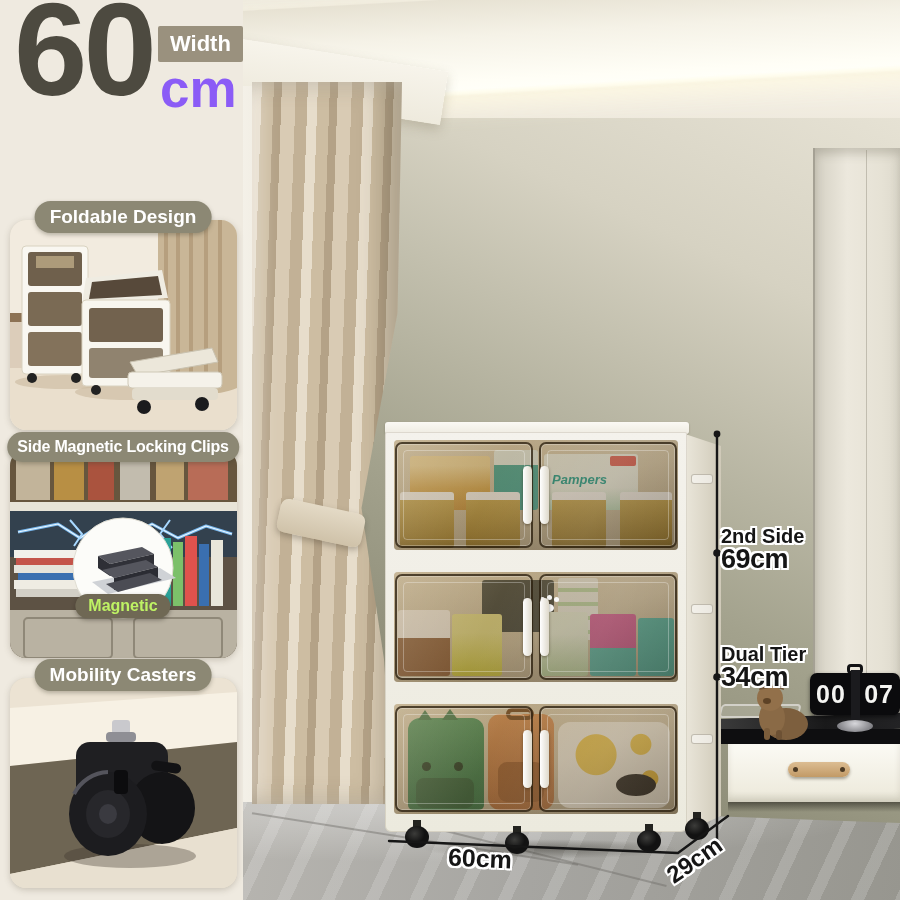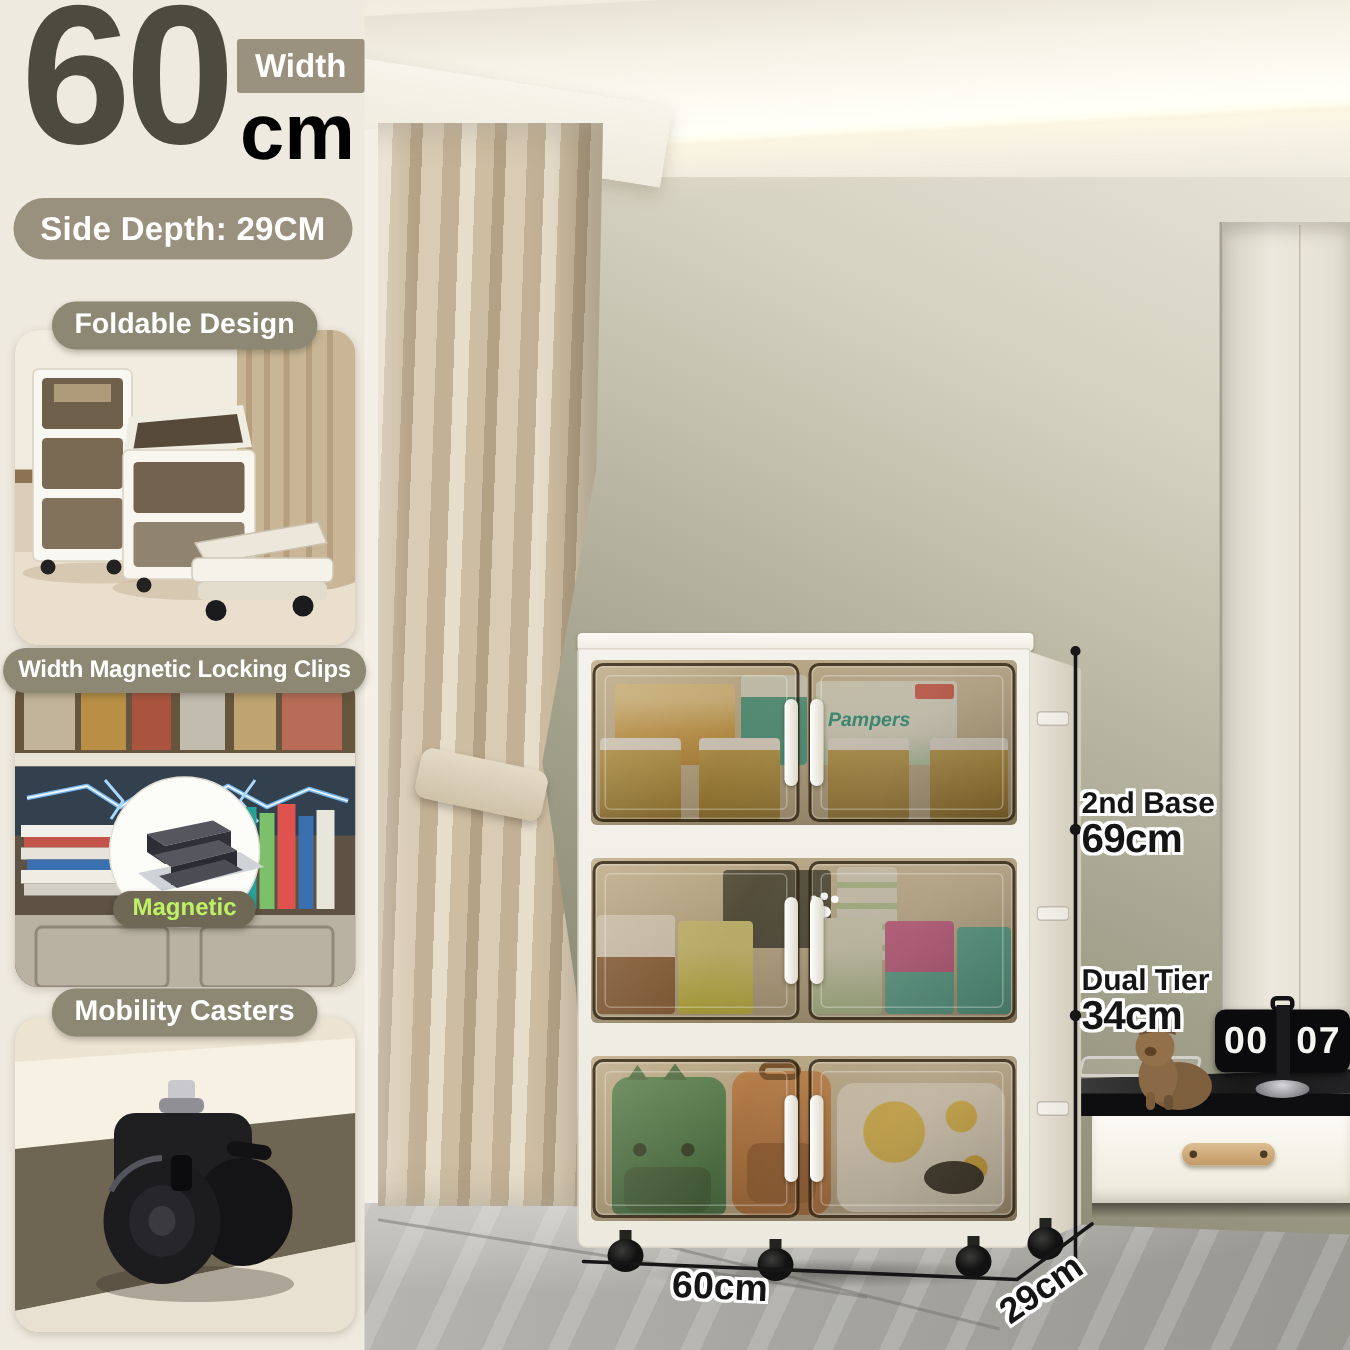--- a/index.html
+++ b/index.html
@@ -158,21 +158,21 @@
   .dim-label .name{font-size:20px;display:block;}
   .dim-label .val{font-size:27px;display:block;letter-spacing:-0.5px;}
   .dim-w{font-size:25px;transform:rotate(2.5deg);}
   .dim-d{font-size:24px;transform:rotate(-35deg);}
 
   
   .sidebar{position:absolute;left:0;top:0;width:243px;height:900px;background:#EFEAE0;z-index:10;padding-left:13px;}
   .size-num{position:absolute;left:14px;top:-16px;font-size:132px;font-weight:700;color:#4D4A40;line-height:1;letter-spacing:-4px;}
   .width-badge{position:absolute;left:158px;top:26px;background:#9A917E;color:#fff;font-weight:800;
     font-size:22px;padding:5px 12px;border-radius:2px;}
-  .cm-label{position:absolute;left:160px;top:62px;font-size:53px;font-weight:700;color:#000000;line-height:1;}
+  .cm-label{position:absolute;left:160px;top:62px;font-size:53px;font-weight:700;color:#8b5cf6;line-height:1;}
   .depth-pill{position:absolute;left:9px;top:132px;width:226px;height:41px;border-radius:22px;background:#99917E;
     color:#fff;font-weight:800;font-size:22px;display:flex;align-items:center;justify-content:center;letter-spacing:.2px;}
   .card{position:absolute;left:10px;width:227px;border-radius:16px;overflow:hidden;background:#d8d2c4;
     box-shadow:0 2px 6px rgba(90,80,60,.25);}
   .c1{top:220px;height:210px;} .c2{top:450px;height:208px;} .c3{top:678px;height:210px;}
   .card svg{display:block;width:100%;height:100%;}
   .feature-pill{position:absolute;left:123px;transform:translateX(-50%);z-index:12;background:#8C8874;color:#fff;
     font-weight:800;white-space:nowrap;border-radius:19px;padding:5px 15px;font-size:19px;
     box-shadow:0 2px 4px rgba(70,65,50,.35);}
   .fp1{top:201px;} .fp2{top:432px;font-size:16px;letter-spacing:-0.2px;padding:6px 10px;} .fp3{top:659px;}
@@ -316,36 +316,35 @@
     <svg class="dims-svg" viewBox="0 0 900 900">
       <line x1="717" y1="432" x2="717" y2="848" stroke="#161616" stroke-width="2.4"></line>
       <circle cx="717" cy="434" r="3.4" fill="#161616"></circle>
       <circle cx="717" cy="553" r="3.8" fill="#161616"></circle>
       <circle cx="717" cy="677" r="3.8" fill="#161616"></circle>
       <circle cx="717" cy="846" r="3.4" fill="#161616"></circle>
       <polyline points="389,841 678,853 728,816" fill="none" stroke="#161616" stroke-width="2.4" stroke-linecap="round" stroke-linejoin="round"></polyline>
     </svg>
 
     <div class="dim-label" style="left:721px;top:526px">
-      <span class="name">2nd Base</span>
+      <span class="name">2nd Side</span>
       <span class="val">69cm</span>
     </div>
     <div class="dim-label" style="left:721px;top:644px">
       <span class="name">Dual Tier</span>
       <span class="val">34cm</span>
     </div>
     <div class="dim-label dim-w" style="left:448px;top:846px">60cm</div>
     <div class="dim-label dim-d" style="left:664px;top:848px">29cm</div>
   </div>
 
   <div class="sidebar">
     <div class="size-num">60</div>
     <div class="width-badge">Width</div>
     <div class="cm-label">cm</div>
-    <div class="depth-pill">Side Depth: 29CM</div>
 
     <div class="card c1">
       <svg viewBox="0 0 227 210">
         <rect width="227" height="210" fill="#f2ebdf"></rect>
         <rect y="148" width="227" height="62" fill="#eadfcd"></rect>
         <rect y="93" width="92" height="9" fill="#8d7254"></rect>
         <rect y="102" width="92" height="46" fill="#b59575" opacity="0.35"></rect>
         <path d="M148,0 h79 v168 c-24,10 -58,8 -79,-6 z" fill="#c9b697"></path>
         <path d="M156,0 v162 M168,0 v166 M181,0 v168 M196,0 v166 M210,0 v162" stroke="#a78d6a" stroke-width="4" opacity="0.55"></path>
         <ellipse cx="55" cy="162" rx="50" ry="7" fill="#c9b99f" opacity="0.6"></ellipse>
@@ -445,18 +444,18 @@
           <ellipse cx="98" cy="136" rx="39" ry="42" fill="#1c1c1f"></ellipse>
           <ellipse cx="98" cy="136" rx="22" ry="24" fill="#27272b"></ellipse>
           <ellipse cx="98" cy="136" rx="9" ry="10" fill="#3a3a40"></ellipse>
           <path d="M64,116 a40,42 0 0 1 34,-22" stroke="#54545c" stroke-width="4" fill="none"></path>
           <rect x="104" y="92" width="14" height="24" rx="4" fill="#0c0c0e"></rect>
         </g>
       </svg>
     </div>
 
     <div class="feature-pill fp1">Foldable Design</div>
-    <div class="feature-pill fp2">Width Magnetic Locking Clips</div>
+    <div class="feature-pill fp2">Side Magnetic Locking Clips</div>
     <div class="feature-pill fp3">Mobility Casters</div>
     <div class="magnetic-pill">Magnetic</div>
   </div>
 
 </div>
 
 </body></html>

